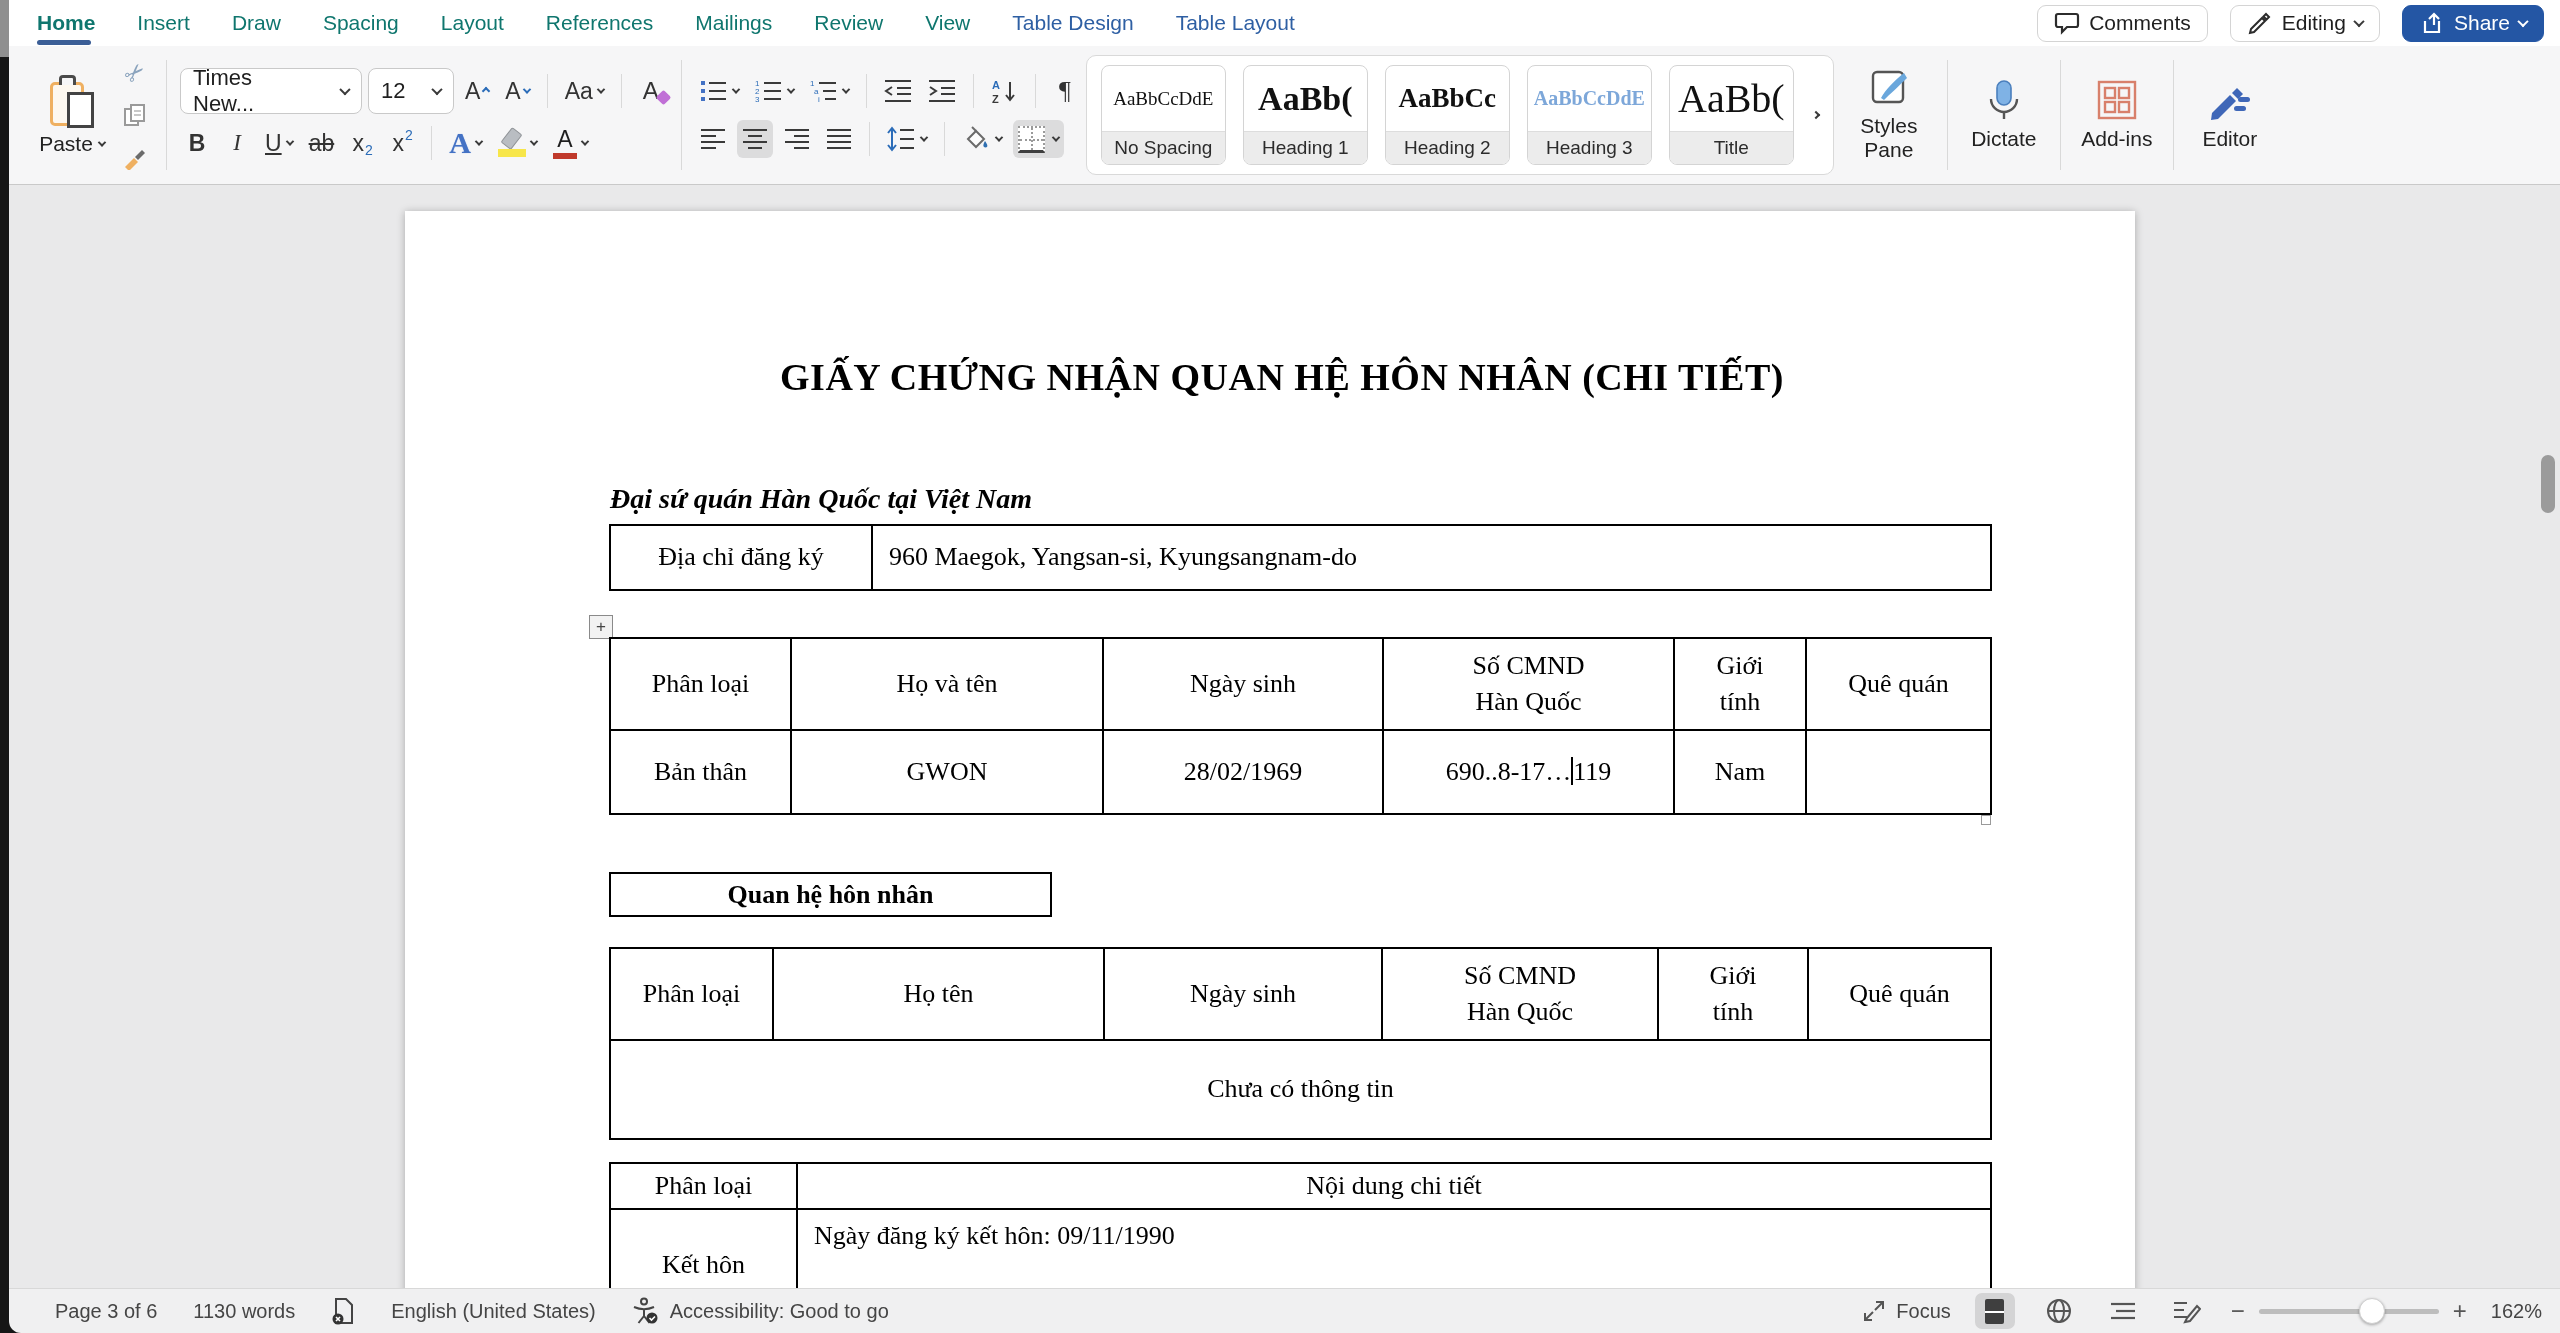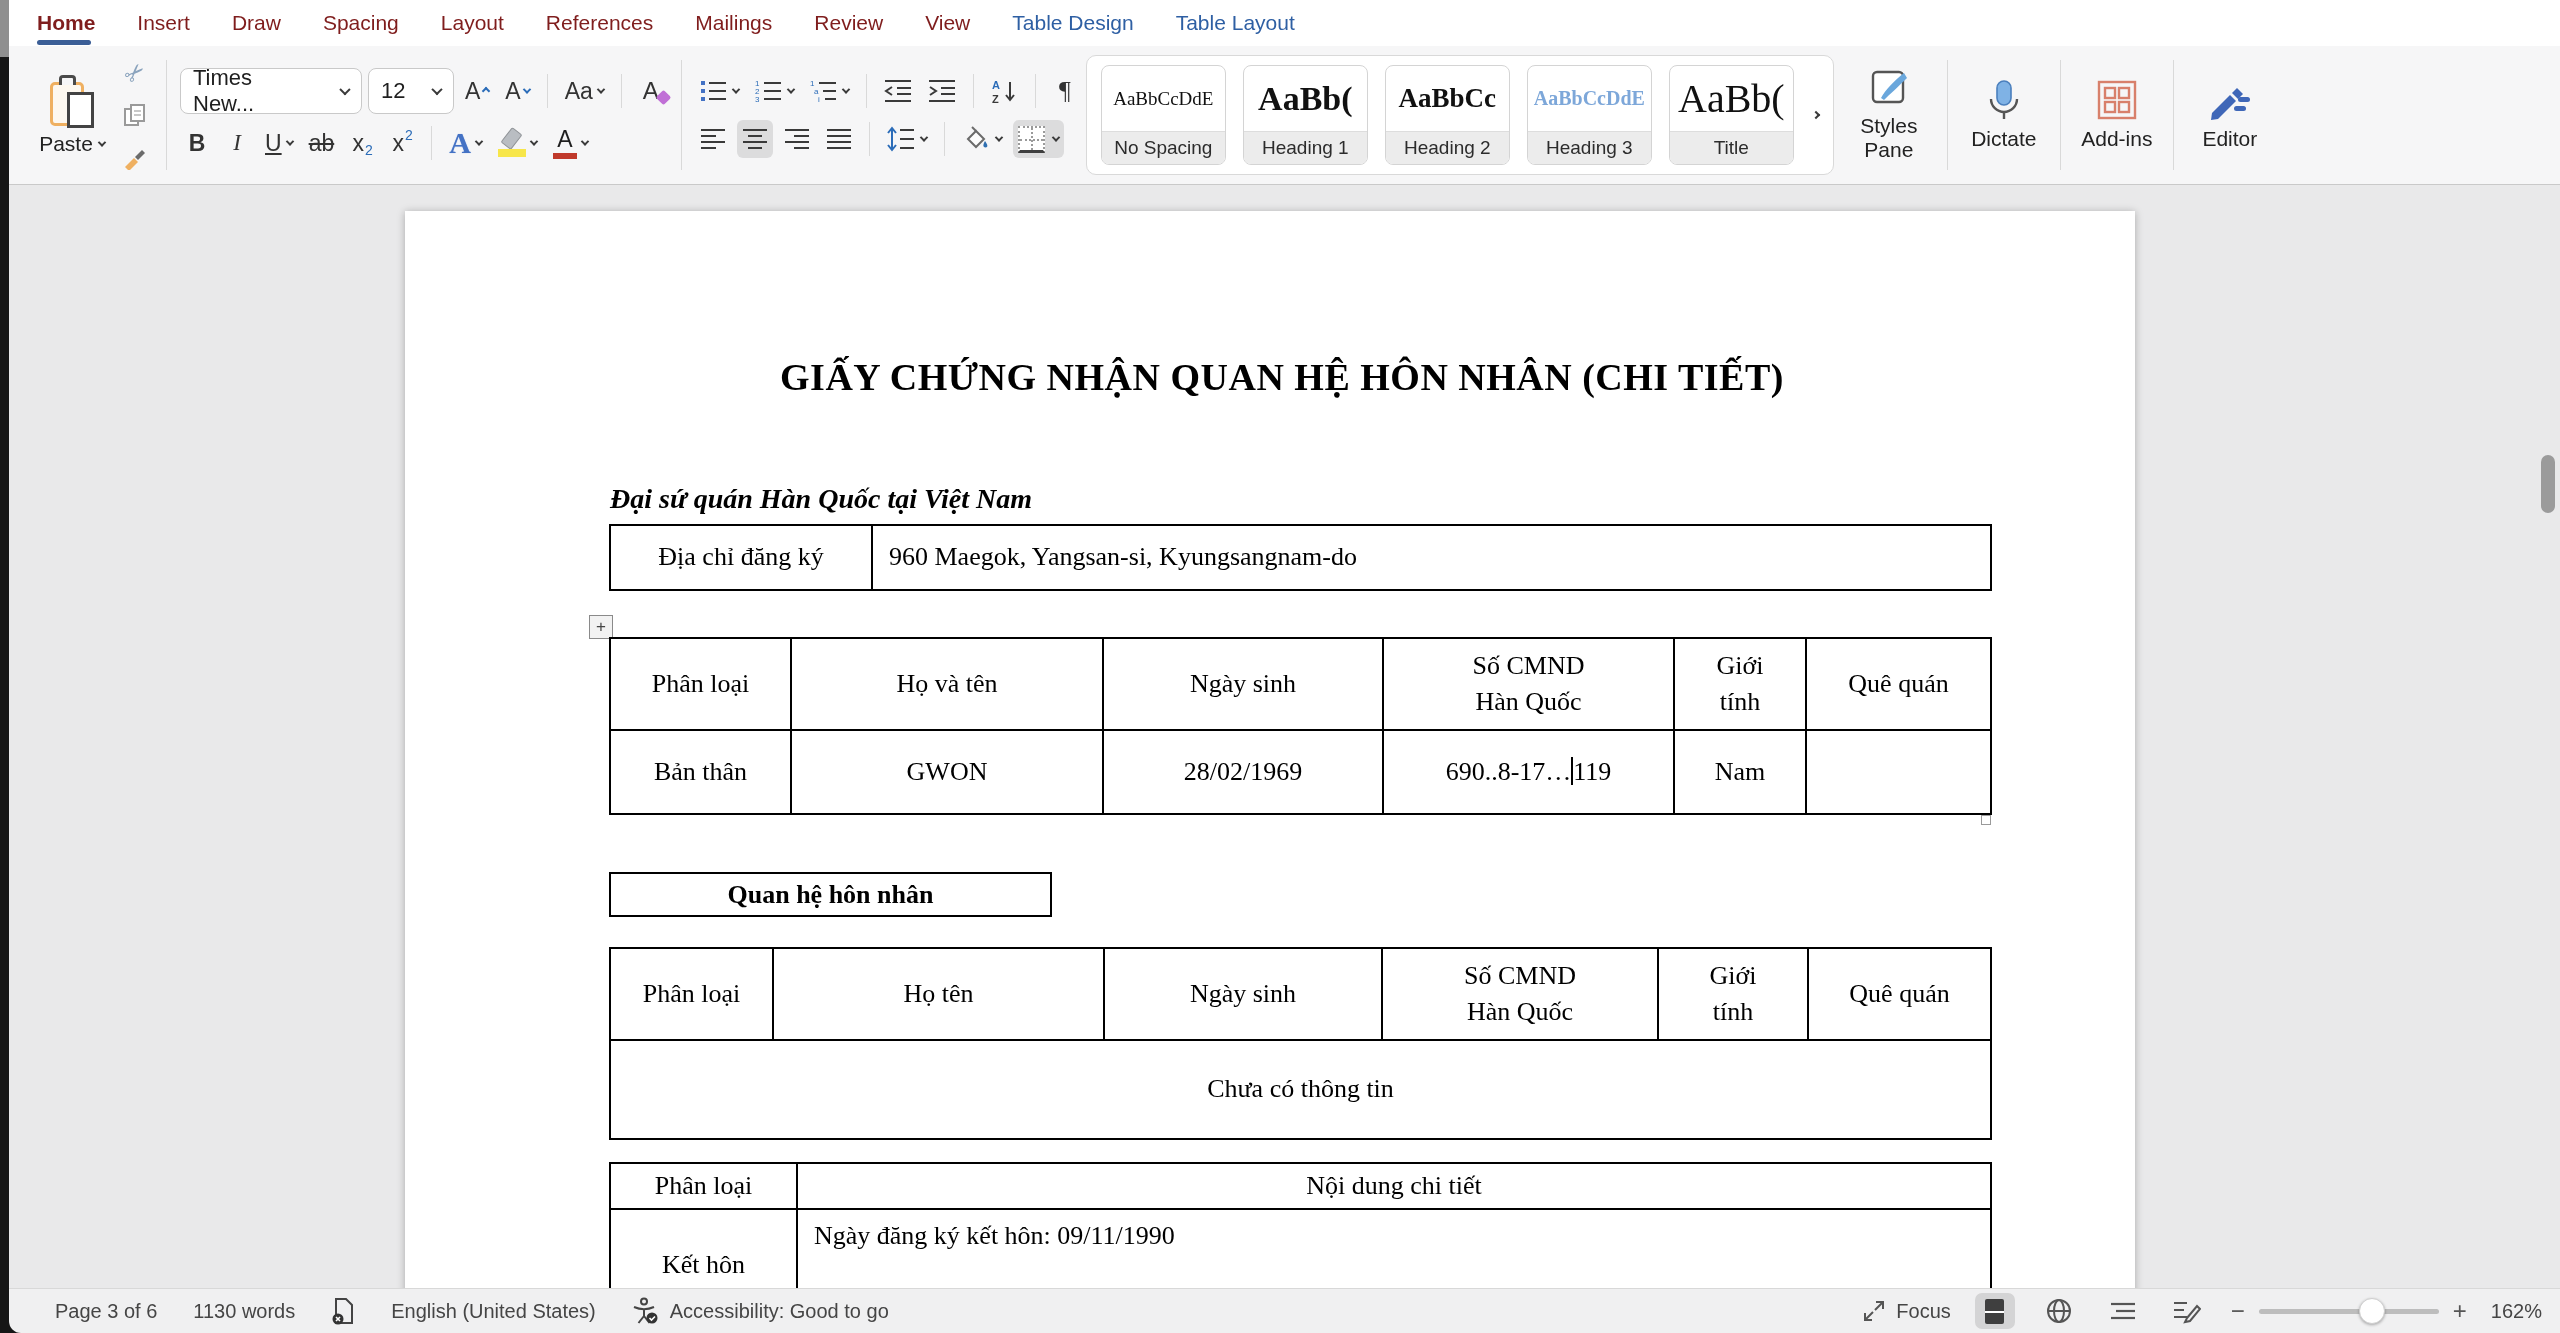--- a/index.html
+++ b/index.html
@@ -5,21 +5,21 @@
   * { margin:0; padding:0; box-sizing:border-box; }
   html,body { width:2560px; height:1333px; background:#161616; overflow:hidden;
     font-family:"Liberation Sans","DejaVu Sans",sans-serif; }
 
   
   .edge-top { position:absolute; left:0; top:0; width:9px; height:57px; background:#8f8f8f; }
 
   
   .menubar { position:absolute; left:9px; top:0; right:0; height:46px; background:#ffffff;
     display:flex; align-items:center; padding-left:28px; }
-  .tab { font-size:21px; color:#7f1d1d; margin-right:42px; position:relative; cursor:default; white-space:nowrap; }
+  .tab { font-size:21px; color:#0f766e; margin-right:42px; position:relative; cursor:default; white-space:nowrap; }
   .tab.active { font-weight:700; }
   .tab.active::after { content:""; position:absolute; left:0; right:4px; bottom:-10px; height:5px;
     border-radius:3px; background:#3b5e96; }
   .tab.contextual { color:#2e5fa3; }
   .menubar-right { margin-left:auto; display:flex; align-items:center; gap:22px; padding-right:16px; }
   .pill { height:37px; border:1px solid #d4d4d4; border-radius:9px; background:#fff;
     display:flex; align-items:center; gap:9px; padding:0 16px; font-size:21px; color:#1f1f1f; }
   .pill.share { background:#2456a4; border-color:#2456a4; color:#fff; }
   .chev { display:inline-block; width:8px; height:8px; border-right:2px solid #3a3a3a;
     border-bottom:2px solid #3a3a3a; transform:rotate(45deg) translate(-1px,-1px); }
@@ -150,20 +150,43 @@
   <span class="tab">Insert</span>
   <span class="tab">Draw</span>
   <span class="tab">Spacing</span>
   <span class="tab">Layout</span>
   <span class="tab">References</span>
   <span class="tab">Mailings</span>
   <span class="tab">Review</span>
   <span class="tab">View</span>
   <span class="tab contextual">Table Design</span>
   <span class="tab contextual">Table Layout</span>
+  <div class="menubar-right">
+    <div class="pill">
+      <svg class="ic" width="26" height="26" viewBox="0 0 26 26">
+          <path d="M4 4 h18 a2 2 0 0 1 2 2 v9 a2 2 0 0 1 -2 2 h-9 l-5 5 v-5 h-4 a2 2 0 0 1 -2 -2 v-9 a2 2 0 0 1 2 -2 z" fill="none" stroke="#2c2c2c" stroke-width="2.2"></path>
+        </svg>
+      <span>Comments</span>
+    </div>
+    <div class="pill">
+      <svg class="ic" width="26" height="26" viewBox="0 0 26 26">
+          <path d="M4 19 L15 8 l3 3 L7 22 l-4 1 z M16.5 6.5 l2.5-2.5 3 3 -2.5 2.5 z" fill="none" stroke="#2c2c2c" stroke-width="2"></path>
+        </svg>
+      <span>Editing</span>
+      <span class="chev"></span>
+    </div>
+    <div class="pill share">
+      <svg class="ic" width="26" height="26" viewBox="0 0 26 26">
+          <path d="M6 11 v11 h14 v-11" fill="none" stroke="#fff" stroke-width="2.2"></path>
+          <path d="M10 9 l5-5 5 5 M15 4 v11" fill="none" stroke="#fff" stroke-width="2.2"></path>
+        </svg>
+      <span>Share</span>
+      <span class="chev white"></span>
+    </div>
+  </div>
 </div>
 
 <div class="ribbon">
 
   <div class="paste-wrap">
     <span class="paste-ic">
       <span class="clip-back"></span>
         <span class="clip-tab"></span>
         <span class="clip-page"></span>
     </span>

